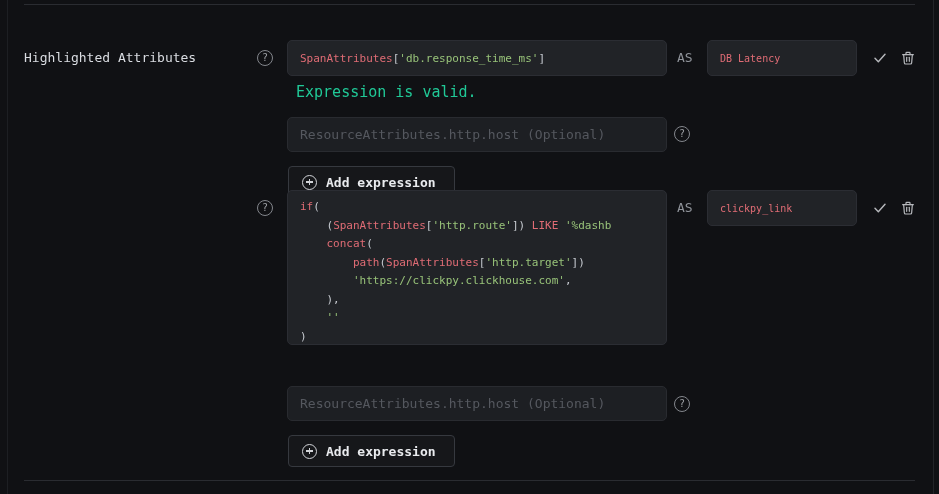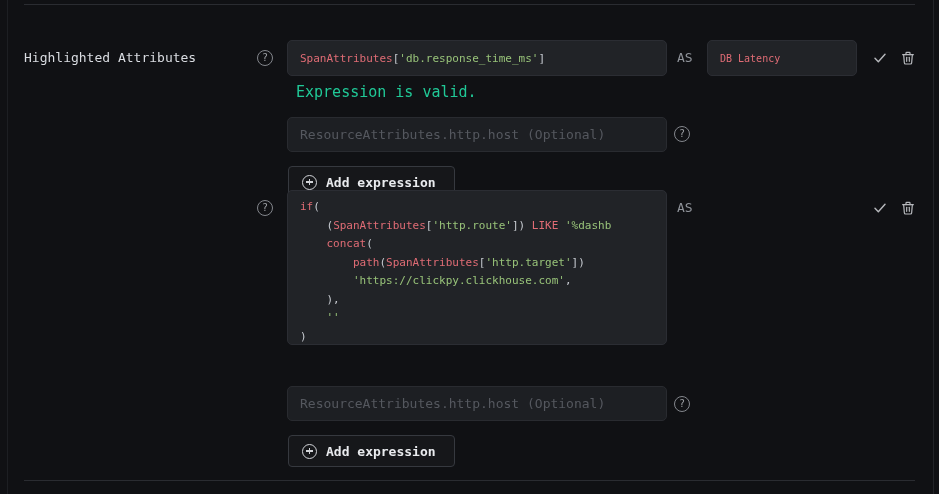--- a/index.html
+++ b/index.html
@@ -129,20 +129,23 @@
         <div class="code-line"><span class="tok-pun">    (</span><span class="tok-kw">SpanAttributes</span><span class="tok-pun">[</span><span class="tok-str">'http.route'</span><span class="tok-pun">]) </span><span class="tok-kw">LIKE</span><span class="tok-pun"> </span><span class="tok-str">'%dashb</span></div>
         <div class="code-line"><span class="tok-pun">    </span><span class="tok-kw">concat</span><span class="tok-pun">(</span></div>
         <div class="code-line"><span class="tok-pun">        </span><span class="tok-kw">path</span><span class="tok-pun">(</span><span class="tok-kw">SpanAttributes</span><span class="tok-pun">[</span><span class="tok-str">'http.target'</span><span class="tok-pun">])</span></div>
         <div class="code-line"><span class="tok-pun">        </span><span class="tok-str">'https://clickpy.clickhouse.com'</span><span class="tok-pun">,</span></div>
         <div class="code-line"><span class="tok-pun">    ),</span></div>
         <div class="code-line"><span class="tok-pun">    </span><span class="tok-str">''</span></div>
         <div class="code-line"><span class="tok-pun">)</span></div>
       </div>
 
     <span class="as">AS</span>
+    <div class="alias">
+      <span>clickpy_link</span>
+    </div>
 
     <span class="icon-btn check">
       <svg viewBox="0 0 24 24" fill="none" stroke="currentColor" stroke-width="2.2" stroke-linecap="round" stroke-linejoin="round">
           <polyline points="4.5 12.5 9.5 17.5 19.5 6.5"></polyline>
         </svg>
     </span>
     <span class="icon-btn trash">
       <svg viewBox="0 0 24 24" fill="none" stroke="currentColor" stroke-width="1.8" stroke-linecap="round" stroke-linejoin="round">
           <path d="M4 7h16"></path>
           <path d="M10 11v6"></path>

